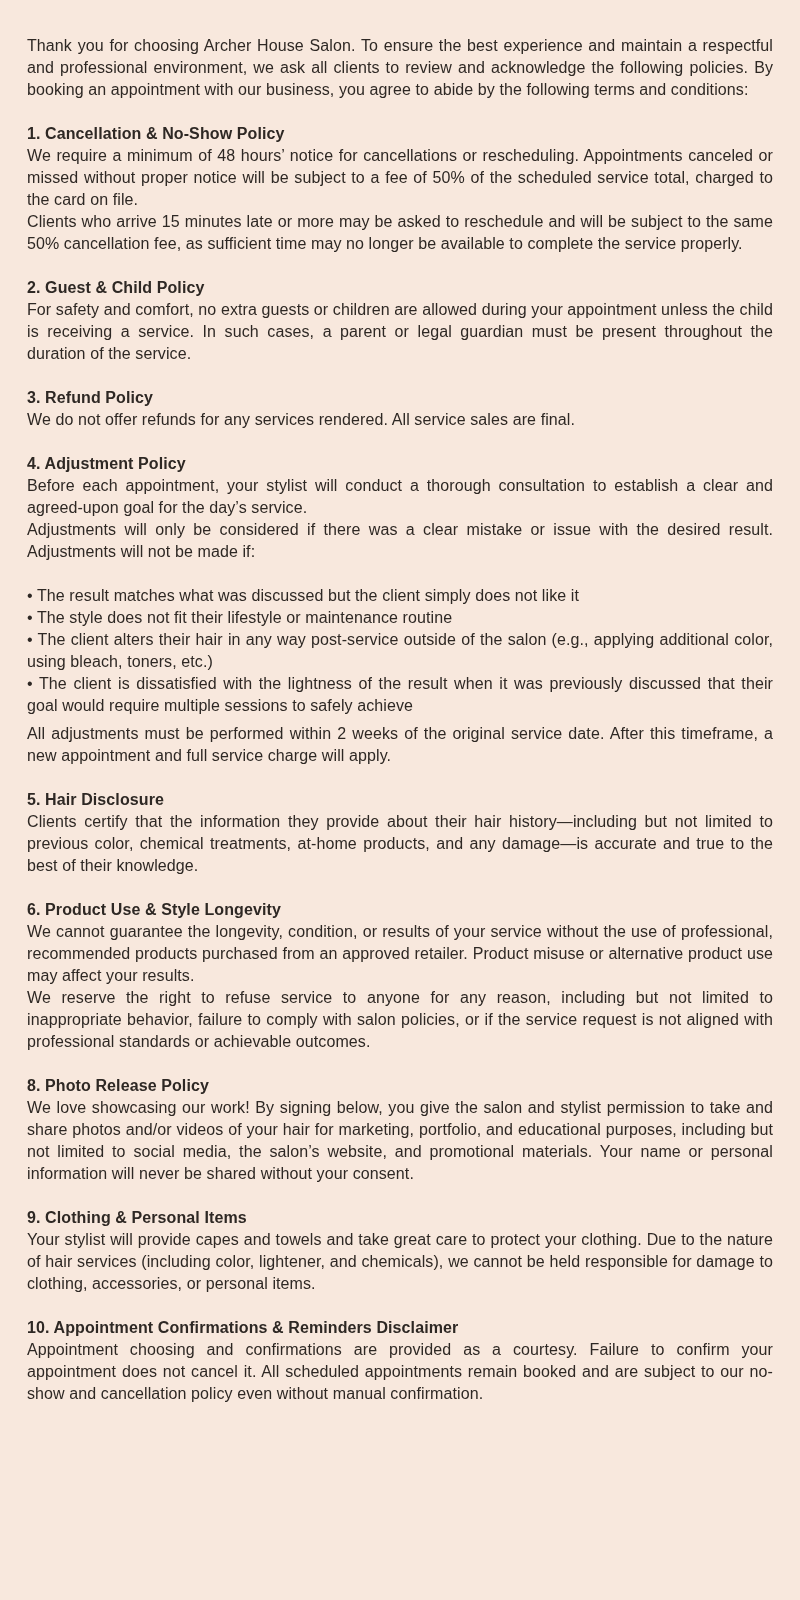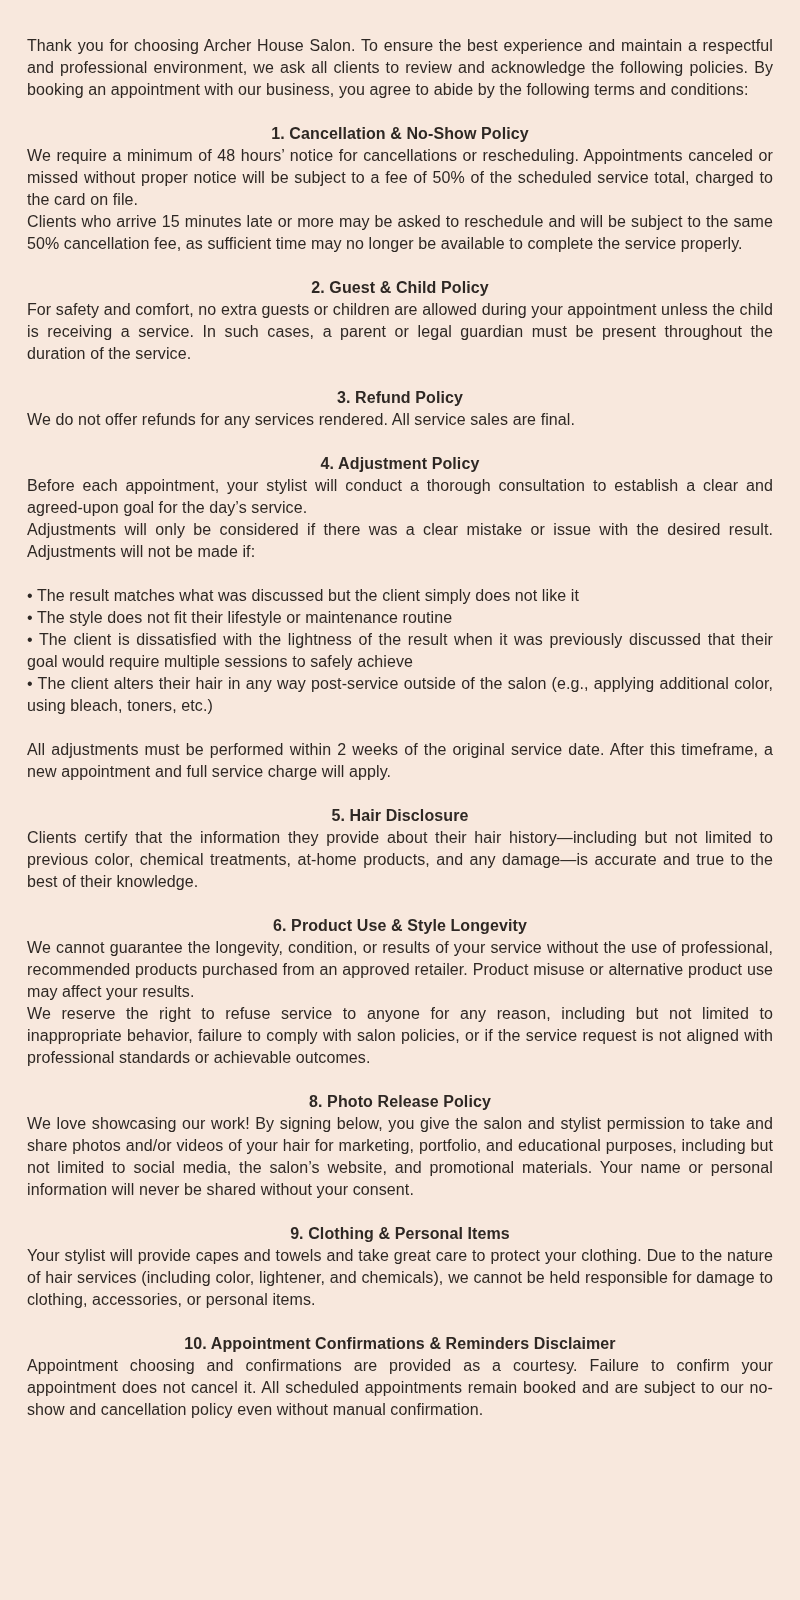--- a/index.html
+++ b/index.html
@@ -27,25 +27,25 @@
     letter-spacing: 0.1px;
   }
   .para, .intro, .bullet {
     text-align: justify;
     font-weight: 400;
   }
   h2.heading {
     font-weight: 700;
     font-size: 16px;
     margin-top: 22px;
-    text-align: center;
+    text-align: left;
   }
   .bullets {
     margin-top: 22px;
-    margin-bottom: 22px;
+    margin-bottom: 6px;
   }
 </style>
 </head>
 <body>
 
 <main class="doc">
   <p class="intro">Thank you for choosing Archer House Salon. To ensure the best experience and maintain a respectful and professional environment, we ask all clients to review and acknowledge the following policies. By booking an appointment with our business, you agree to abide by the following terms and conditions:</p>
   <div id="sections">
       <section>
         <h2 class="heading">1. Cancellation &amp; No-Show Policy</h2>
@@ -60,22 +60,22 @@
         <h2 class="heading">3. Refund Policy</h2>
         <p class="para">We do not offer refunds for any services rendered. All service sales are final.</p>
       </section>
       <section>
         <h2 class="heading">4. Adjustment Policy</h2>
         <p class="para">Before each appointment, your stylist will conduct a thorough consultation to establish a clear and agreed-upon goal for the day’s service.</p>
         <p class="para">Adjustments will only be considered if there was a clear mistake or issue with the desired result. Adjustments will not be made if:</p>
         <div class="bullets">
           <p class="bullet">• The result matches what was discussed but the client simply does not like it</p>
           <p class="bullet">• The style does not fit their lifestyle or maintenance routine</p>
+          <p class="bullet">• The client alters their hair in any way post-service outside of the salon (e.g., applying additional color, using bleach, toners, etc.)</p>
           <p class="bullet">• The client is dissatisfied with the lightness of the result when it was previously discussed that their goal would require multiple sessions to safely achieve</p>
-          <p class="bullet">• The client alters their hair in any way post-service outside of the salon (e.g., applying additional color, using bleach, toners, etc.)</p>
         </div>
         <p class="para">All adjustments must be performed within 2 weeks of the original service date. After this timeframe, a new appointment and full service charge will apply.</p>
       </section>
       <section>
         <h2 class="heading">5. Hair Disclosure</h2>
         <p class="para">Clients certify that the information they provide about their hair history—including but not limited to previous color, chemical treatments, at-home products, and any damage—is accurate and true to the best of their knowledge.</p>
       </section>
       <section>
         <h2 class="heading">6. Product Use &amp; Style Longevity</h2>
         <p class="para">We cannot guarantee the longevity, condition, or results of your service without the use of professional, recommended products purchased from an approved retailer. Product misuse or alternative product use may affect your results.</p>

